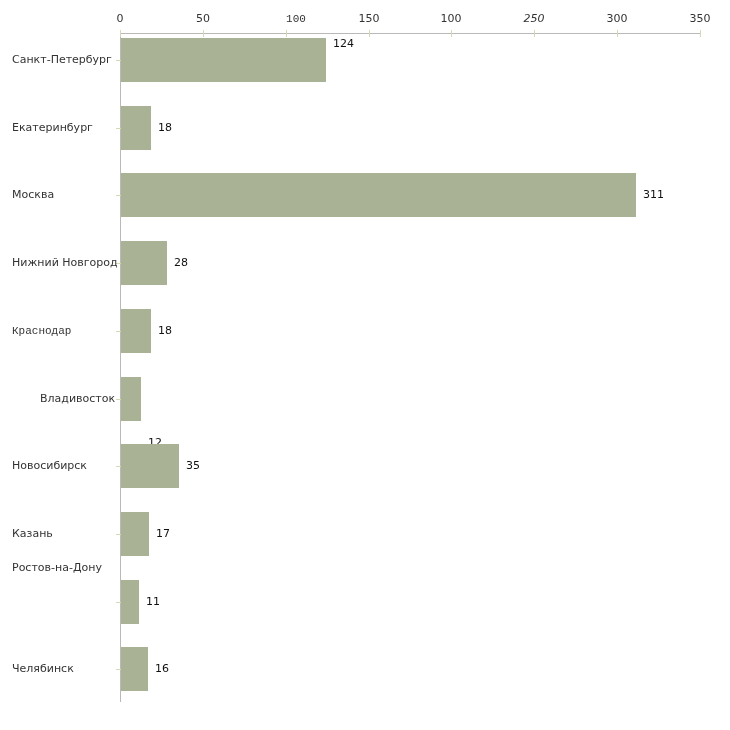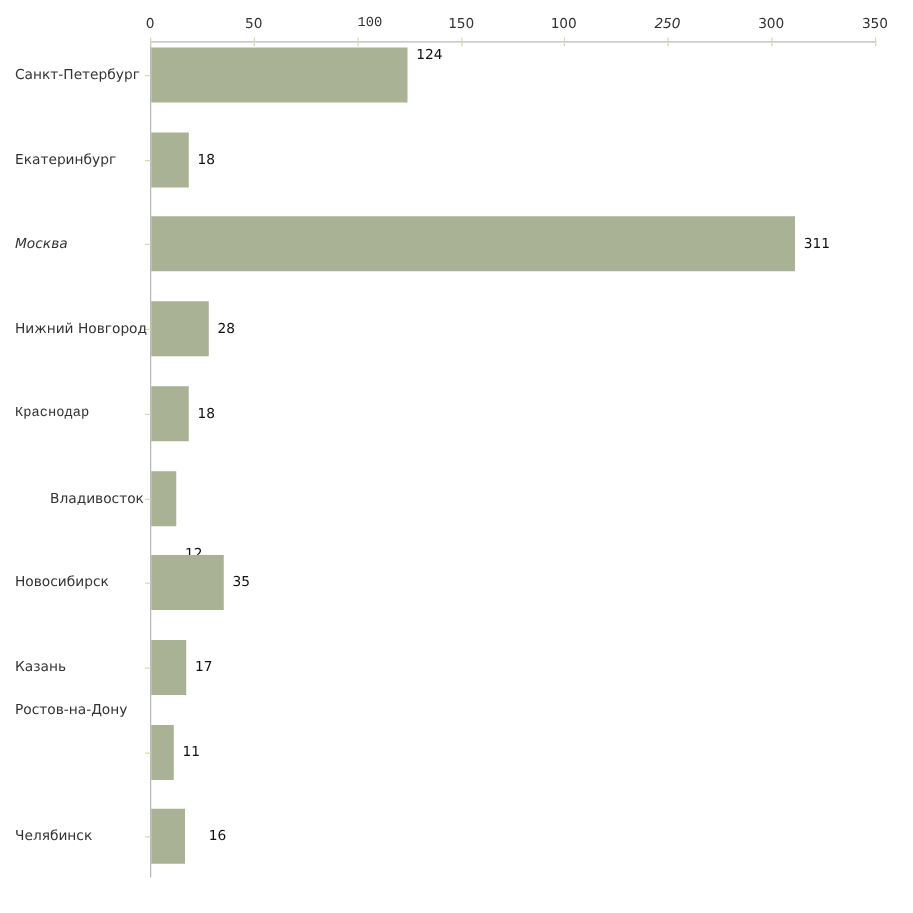--- a/index.html
+++ b/index.html
@@ -64,21 +64,21 @@
         <div class="value-label" style="left: 333px; top: 36px; color: rgb(17, 17, 17);">124</div>
       </div>
       <div>
         <div class="tick-mark category-tick-mark" style="top: 128px; background: rgb(214, 217, 180);"></div>
         <div class="category-label" style="top: 120px; color: rgb(51, 51, 51);">Екатеринбург</div>
         <div class="bar" style="left: 121px; top: 106px; width: 30px; background: rgb(169, 178, 148);"></div>
         <div class="value-label" style="left: 158px; top: 120px; color: rgb(17, 17, 17);">18</div>
       </div>
       <div>
         <div class="tick-mark category-tick-mark" style="top: 195px; background: rgb(214, 217, 180);"></div>
-        <div class="category-label" style="top: 187px; color: rgb(51, 51, 51); font-style: italic;">Москва</div>
+        <div class="category-label" style="top: 187px; color: rgb(51, 51, 51);">Москва</div>
         <div class="bar" style="left: 121px; top: 173px; width: 515px; background: rgb(169, 178, 148);"></div>
         <div class="value-label" style="left: 643px; top: 187px; color: rgb(17, 17, 17);">311</div>
       </div>
       <div>
         <div class="tick-mark category-tick-mark" style="top: 263px; background: rgb(214, 217, 180);"></div>
         <div class="category-label" style="top: 255px; color: rgb(51, 51, 51);">Нижний Новгород</div>
         <div class="bar" style="left: 121px; top: 241px; width: 46px; background: rgb(169, 178, 148);"></div>
         <div class="value-label" style="left: 174px; top: 255px; color: rgb(17, 17, 17);">28</div>
       </div>
       <div>
@@ -108,16 +108,16 @@
       <div>
         <div class="tick-mark category-tick-mark" style="top: 602px; background: rgb(214, 217, 180);"></div>
         <div class="category-label" style="top: 560px; color: rgb(51, 51, 51);">Ростов-на-Дону</div>
         <div class="bar" style="left: 121px; top: 580px; width: 18px; background: rgb(169, 178, 148);"></div>
         <div class="value-label" style="left: 146px; top: 594px; color: rgb(17, 17, 17);">11</div>
       </div>
       <div>
         <div class="tick-mark category-tick-mark" style="top: 669px; background: rgb(214, 217, 180);"></div>
         <div class="category-label" style="top: 661px; color: rgb(51, 51, 51);">Челябинск</div>
         <div class="bar" style="left: 121px; top: 647px; width: 27px; background: rgb(169, 178, 148);"></div>
-        <div class="value-label" style="left: 155px; top: 661px; color: rgb(17, 17, 17); margin-left: 12px;">16</div>
+        <div class="value-label" style="left: 155px; top: 661px; color: rgb(17, 17, 17);">16</div>
       </div>
     </div>
 </div>
 
 </body></html>

